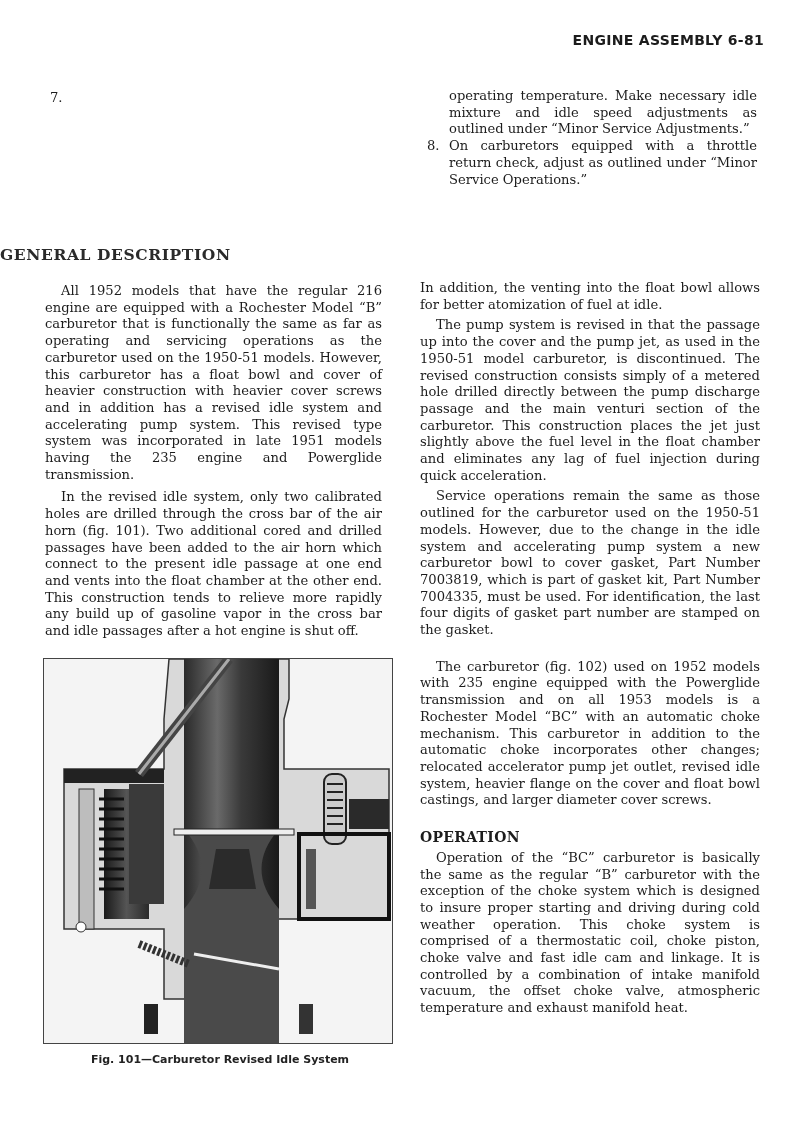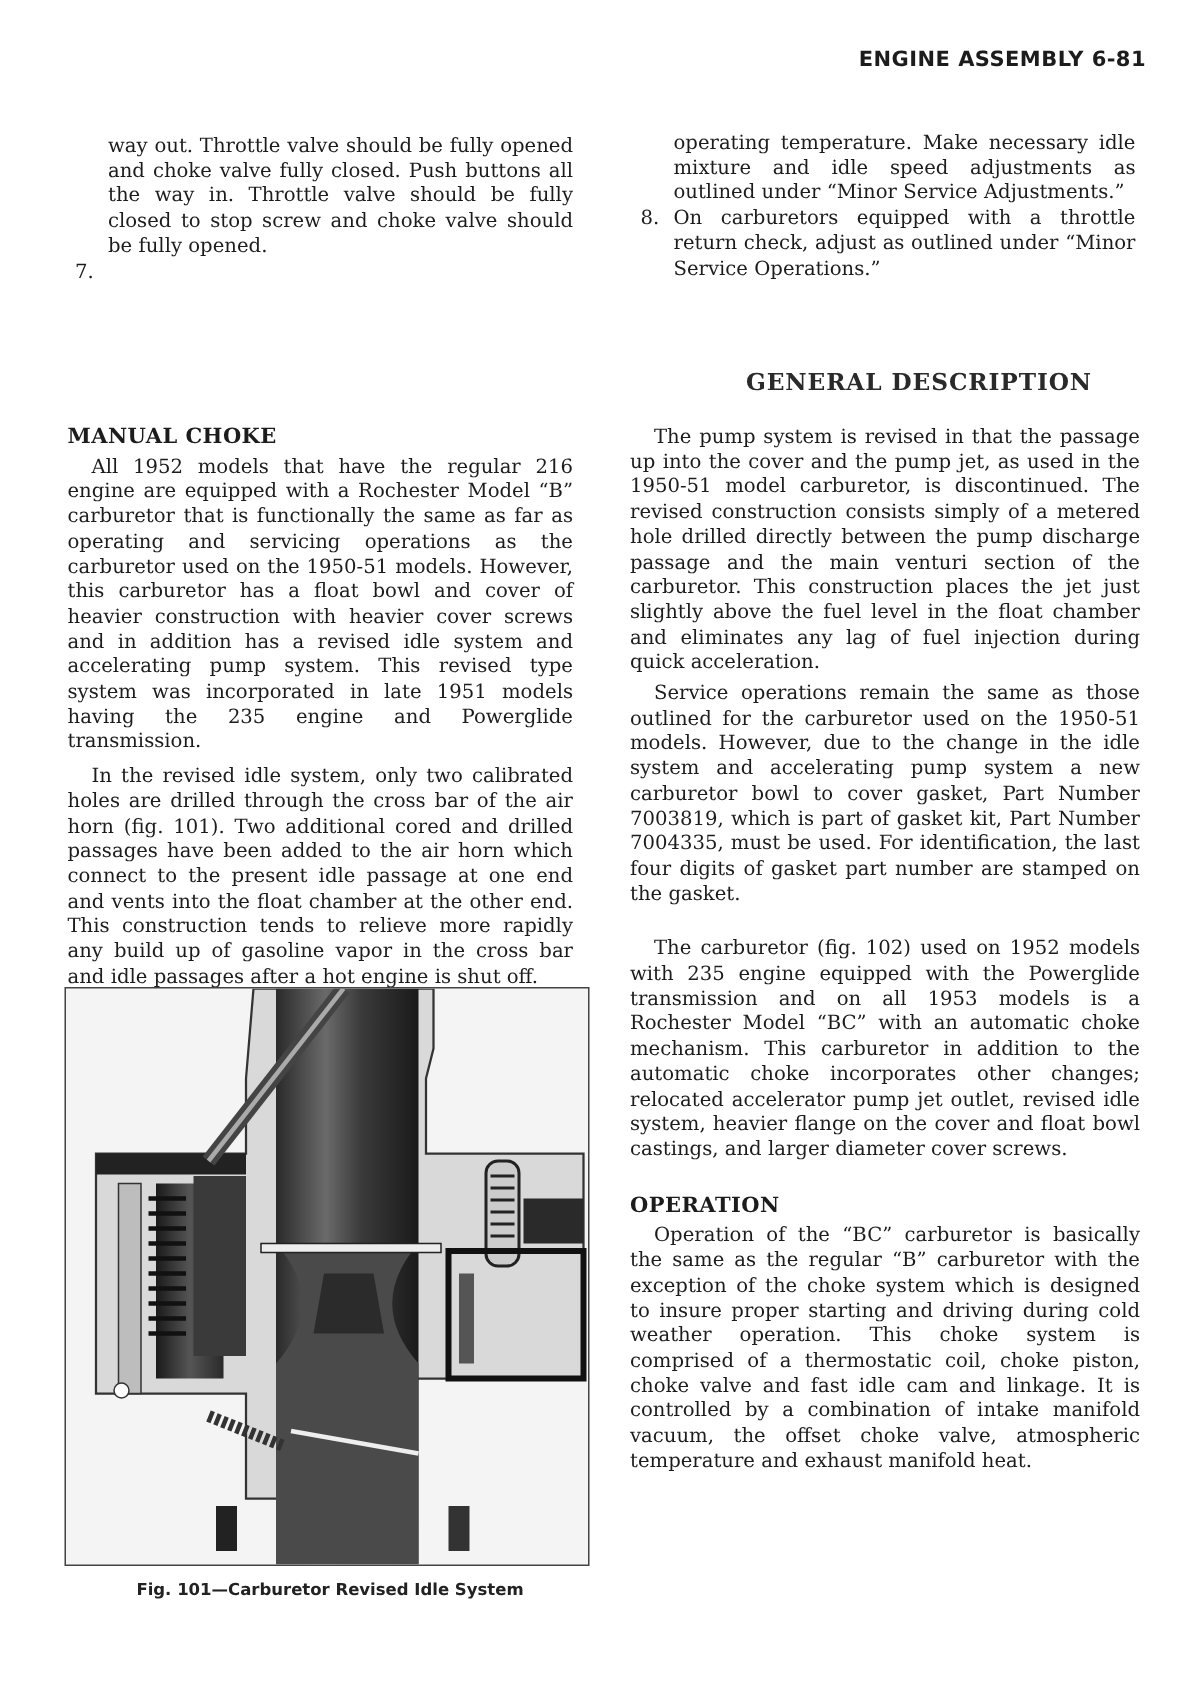--- a/index.html
+++ b/index.html
@@ -14,21 +14,21 @@
   .justify { text-align: justify; }
   p { margin: 0; }
   .indent { text-indent: 16px; }
   .list-item { position: relative; padding-left: 0; }
   .list-num { position: absolute; left: -22px; }
   .title {
     position: absolute; top: 205px; left: 0; width: 800px; text-align: center;
     font-family: "DejaVu Sans", sans-serif; font-weight: bold; font-size: 17.5px; letter-spacing: 0.2px;
   }
   .subtitle {
-    position: absolute; top: 245px; left: 0; width: 728px; text-align: right;
+    position: absolute; top: 245px; left: 0; width: 728px; text-align: left;
     font-family: "DejaVu Serif", serif; font-weight: bold; font-size: 15.5px; letter-spacing: 0.6px; color: #2a2a2a;
   }
   .section-head {
     font-family: "DejaVu Serif", serif; font-weight: bold; font-size: 14px; letter-spacing: 0.3px; margin-bottom: 4px;
   }
   .figure-frame {
     position: absolute; left: 43px; top: 658px; width: 348px; height: 384px;
     border: 1px solid #444; background: #f4f4f4; overflow: hidden;
   }
   .caption {
@@ -38,44 +38,43 @@
   .gap { height: 6px; }
 </style>
 </head>
 <body>
 
 <div class="page">
 
   <div class="running-head">ENGINE ASSEMBLY 6-81</div>
 
   <div class="col serif justify" style="left:72px; top:90px; width:310px;">
-    <p>way out. Throttle valve should be fully opened and choke valve fully closed. Push buttons all the way in. Throttle valve should be fully closed to stop screw and choke valve should be fully opened.</p>
     <div class="list-item">
       <span class="list-num">7.</span>
     </div>
   </div>
 
   <div class="col serif justify" style="left:449px; top:88px; width:308px;">
     <p>operating temperature. Make necessary idle mixture and idle speed adjustments as outlined under “Minor Service Adjustments.”</p>
     <div class="list-item">
       <span class="list-num">8.</span>
       <span>On carburetors equipped with a throttle return check, adjust as outlined under “Minor Service Operations.”</span>
     </div>
   </div>
 
   <div class="subtitle">GENERAL DESCRIPTION</div>
 
   <div class="col serif justify" style="left:45px; top:283px; width:337px;">
-    <div class="section-head">MANUAL CHOKE</div>
     <p class="indent">All 1952 models that have the regular 216 engine are equipped with a Rochester Model “B” carburetor that is functionally the same as far as operating and servicing operations as the carburetor used on the 1950-51 models. However, this carburetor has a float bowl and cover of heavier construction with heavier cover screws and in addition has a revised idle system and accelerating pump system. This revised type system was incorporated in late 1951 models having the 235 engine and Powerglide transmission.</p>
     <div class="gap"></div>
     <p class="indent">In the revised idle system, only two calibrated holes are drilled through the cross bar of the air horn (fig. 101). Two additional cored and drilled passages have been added to the air horn which connect to the present idle passage at one end and vents into the float chamber at the other end. This construction tends to relieve more rapidly any build up of gasoline vapor in the cross bar and idle passages after a hot engine is shut off.</p>
   </div>
 
   <div class="col serif justify" style="left:420px; top:280px; width:340px;">
+    <p>In addition, the venting into the float bowl allows for better atomization of fuel at idle.</p>
     <div class="gap" style="height:4px"></div>
     <p class="indent">The pump system is revised in that the passage up into the cover and the pump jet, as used in the 1950-51 model carburetor, is discontinued. The revised construction consists simply of a metered hole drilled directly between the pump discharge passage and the main venturi section of the carburetor. This construction places the jet just slightly above the fuel level in the float chamber and eliminates any lag of fuel injection during quick acceleration.</p>
     <div class="gap" style="height:4px"></div>
     <p class="indent">Service operations remain the same as those outlined for the carburetor used on the 1950-51 models. However, due to the change in the idle system and accelerating pump system a new carburetor bowl to cover gasket, Part Number 7003819, which is part of gasket kit, Part Number 7004335, must be used. For identification, the last four digits of gasket part number are stamped on the gasket.</p>
 
     <div style="height:20px"></div>
     <p class="indent">The carburetor (fig. 102) used on 1952 models with 235 engine equipped with the Powerglide transmission and on all 1953 models is a Rochester Model “BC” with an automatic choke mechanism. This carburetor in addition to the automatic choke incorporates other changes; relocated accelerator pump jet outlet, revised idle system, heavier flange on the cover and float bowl castings, and larger diameter cover screws.</p>
 
     <div style="height:20px"></div>
     <div class="section-head">OPERATION</div>

